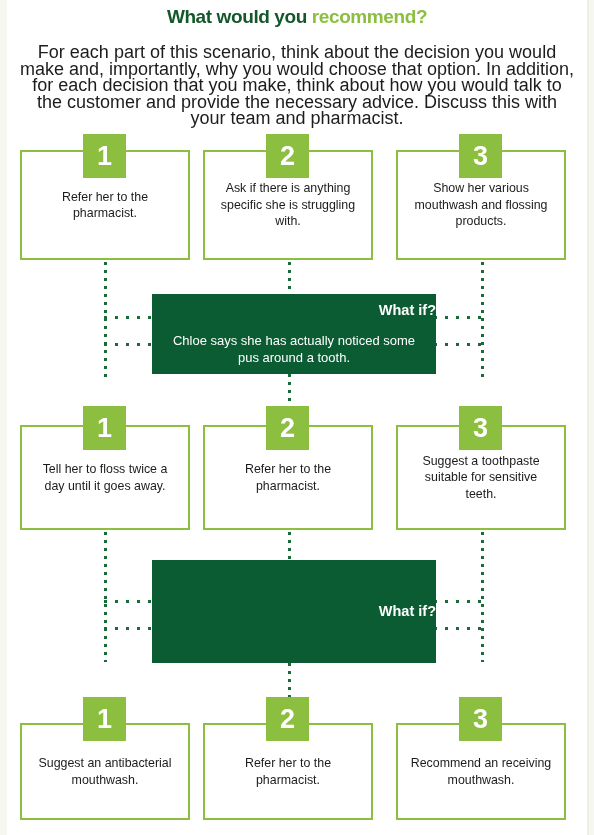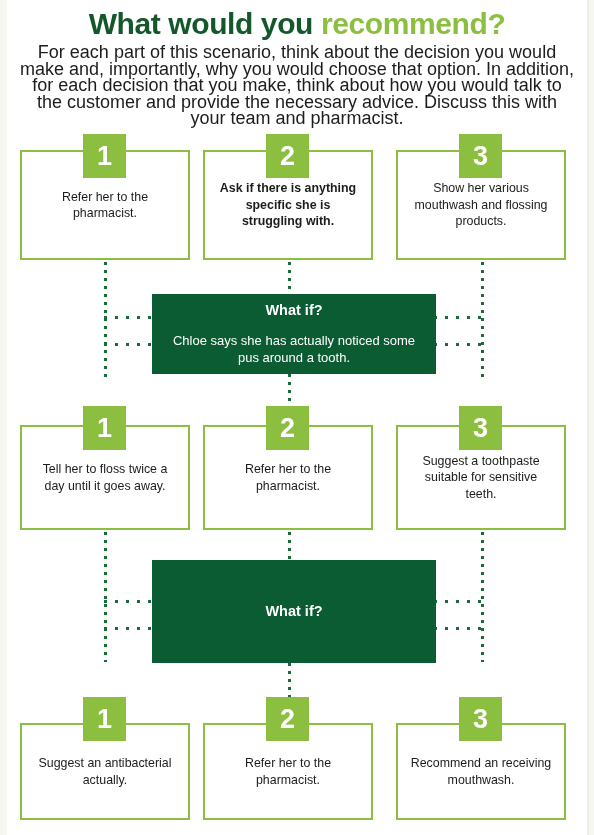--- a/index.html
+++ b/index.html
@@ -39,21 +39,21 @@
     inset: 0;
   }
 
   
   .title {
     position: absolute;
     top: 7px;
     left: 0;
     width: 594px;
     text-align: center;
-    font-size: 30px;
+    font-size: 19px;
     font-weight: bold;
     letter-spacing: -0.4px;
     line-height: 1.1;
   }
   .title .dark  { color: #14572a; }
   .title .light { color: #8cbe3f; }
 
   .intro {
     position: absolute;
     top: 44px;
@@ -98,21 +98,21 @@
   }
 
   
   .whatif {
     position: absolute;
     background: #0b5c32;
     color: #ffffff;
     text-align: center;
     display: flex;
     flex-direction: column;
-    align-items: center;
+    align-items: flex-end;
     justify-content: center;
     z-index: 2;
     gap: 12px;
   }
   .whatif-title {
     font-size: 14.5px;
     font-weight: bold;
     line-height: 19px;
     margin-bottom: 1px;
   }
@@ -153,21 +153,21 @@
     <span class="dark">What would you </span><span class="light">recommend?</span>
   </div>
 
   <div class="intro">For each part of this scenario, think about the decision you would make and, importantly, why you would choose that option. In addition, for each decision that you make, think about how you would talk to the customer and provide the necessary advice. Discuss this with your team and pharmacist.</div>
 
   <div class="card" style="left:20px;  top:150px; width:170px; height:110px;">
     <div class="card-text">Refer her to the pharmacist.</div>
   </div>
   <div class="badge" style="left:83px; top:134px;">1</div>
 
-  <div class="card" style="left:203px; top:150px; width:170px; height:110px;font-weight:bold;">
+  <div class="card" style="left:203px; top:150px; width:170px; height:110px;">
     <div class="card-text">Ask if there is anything specific she is struggling with.</div>
   </div>
   <div class="badge" style="left:266px; top:134px;">2</div>
 
   <div class="card" style="left:396px; top:150px; width:170px; height:110px;text-align:center;">
     <div class="card-text">Show her various mouthwash and flossing products.</div>
   </div>
   <div class="badge" style="left:459px; top:134px;">3</div>
 
   <div class="dot-v" style="left:104px; top:262px; height:118px;"></div>
@@ -208,21 +208,21 @@
   <div class="dot-h" style="left:434px; top:600px; width:50px;"></div>
   <div class="dot-h" style="left:434px; top:627px; width:50px;"></div>
 
   <div class="whatif" style="left:152px; top:560px; width:284px; height:103px;">
     <div class="whatif-title">What if?</div>
   </div>
 
   <div class="dot-v" style="left:288px; top:663px; height:35px;"></div>
 
   <div class="card" style="left:20px;  top:723px; width:170px; height:97px;">
-    <div class="card-text">Suggest an antibacterial actually.</div>
+    <div class="card-text">Suggest an antibacterial mouthwash.</div>
   </div>
   <div class="badge" style="left:83px; top:697px;">1</div>
 
   <div class="card" style="left:203px; top:723px; width:170px; height:97px;">
     <div class="card-text">Refer her to the pharmacist.</div>
   </div>
   <div class="badge" style="left:266px; top:697px;">2</div>
 
   <div class="card" style="left:396px; top:723px; width:170px; height:97px;">
     <div class="card-text">Recommend an receiving mouthwash.</div>

